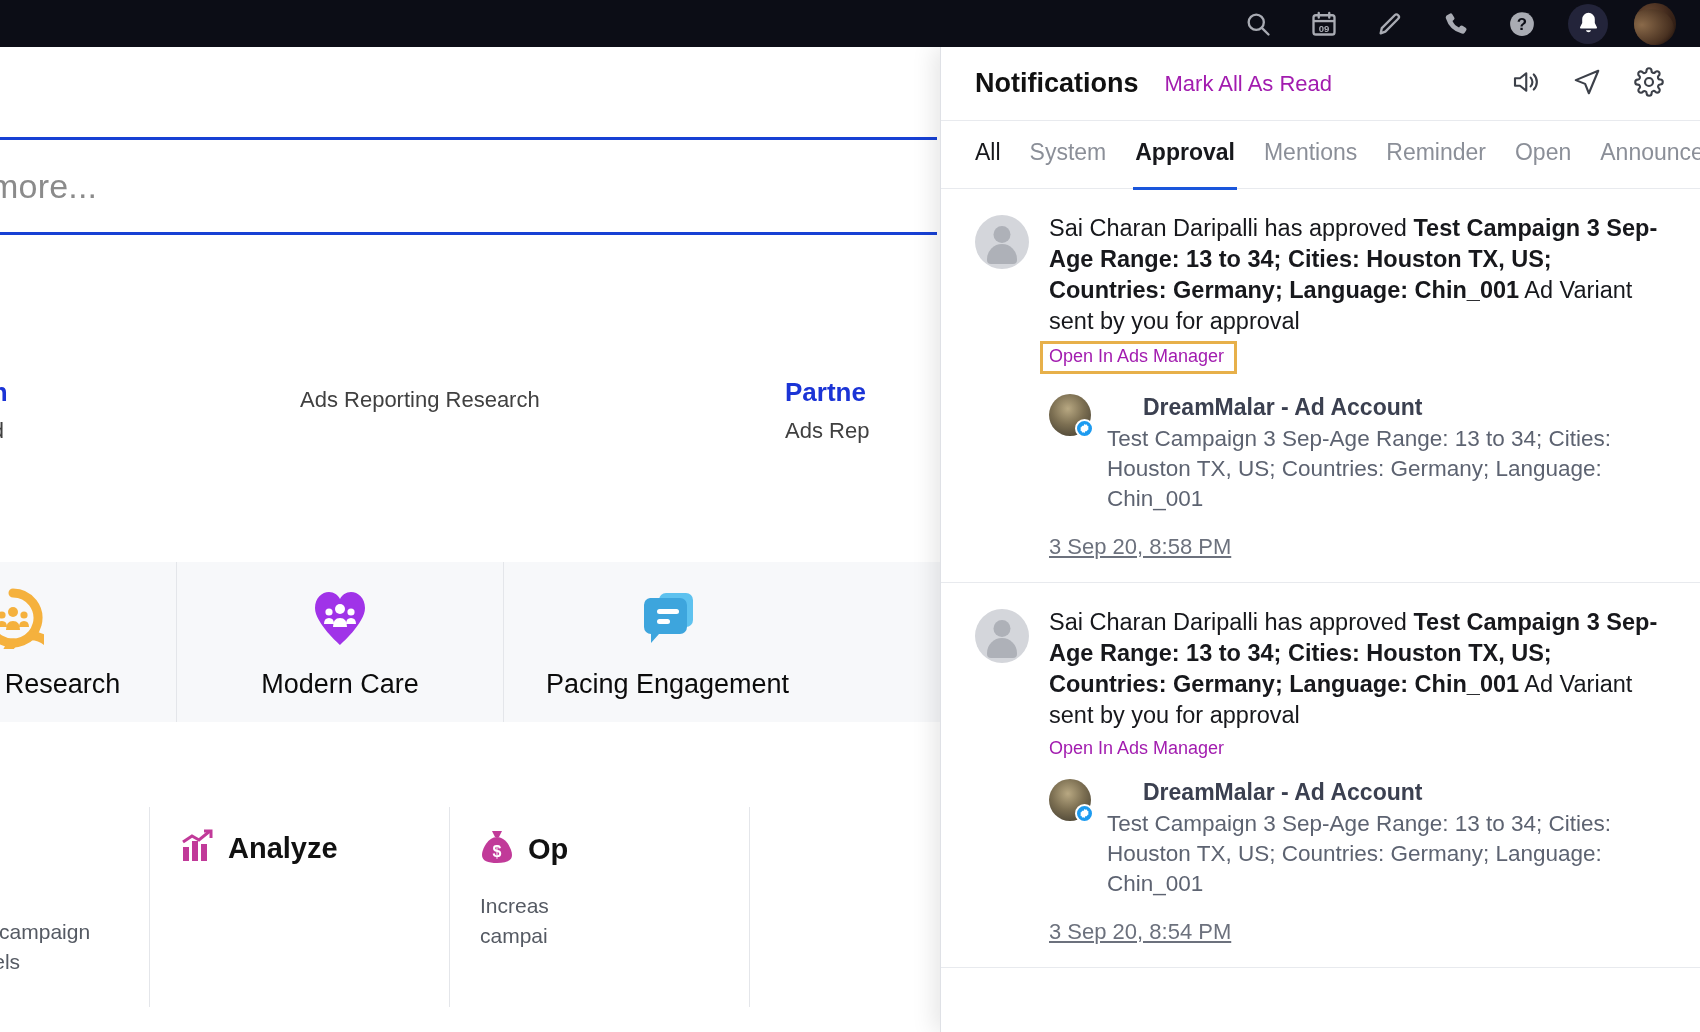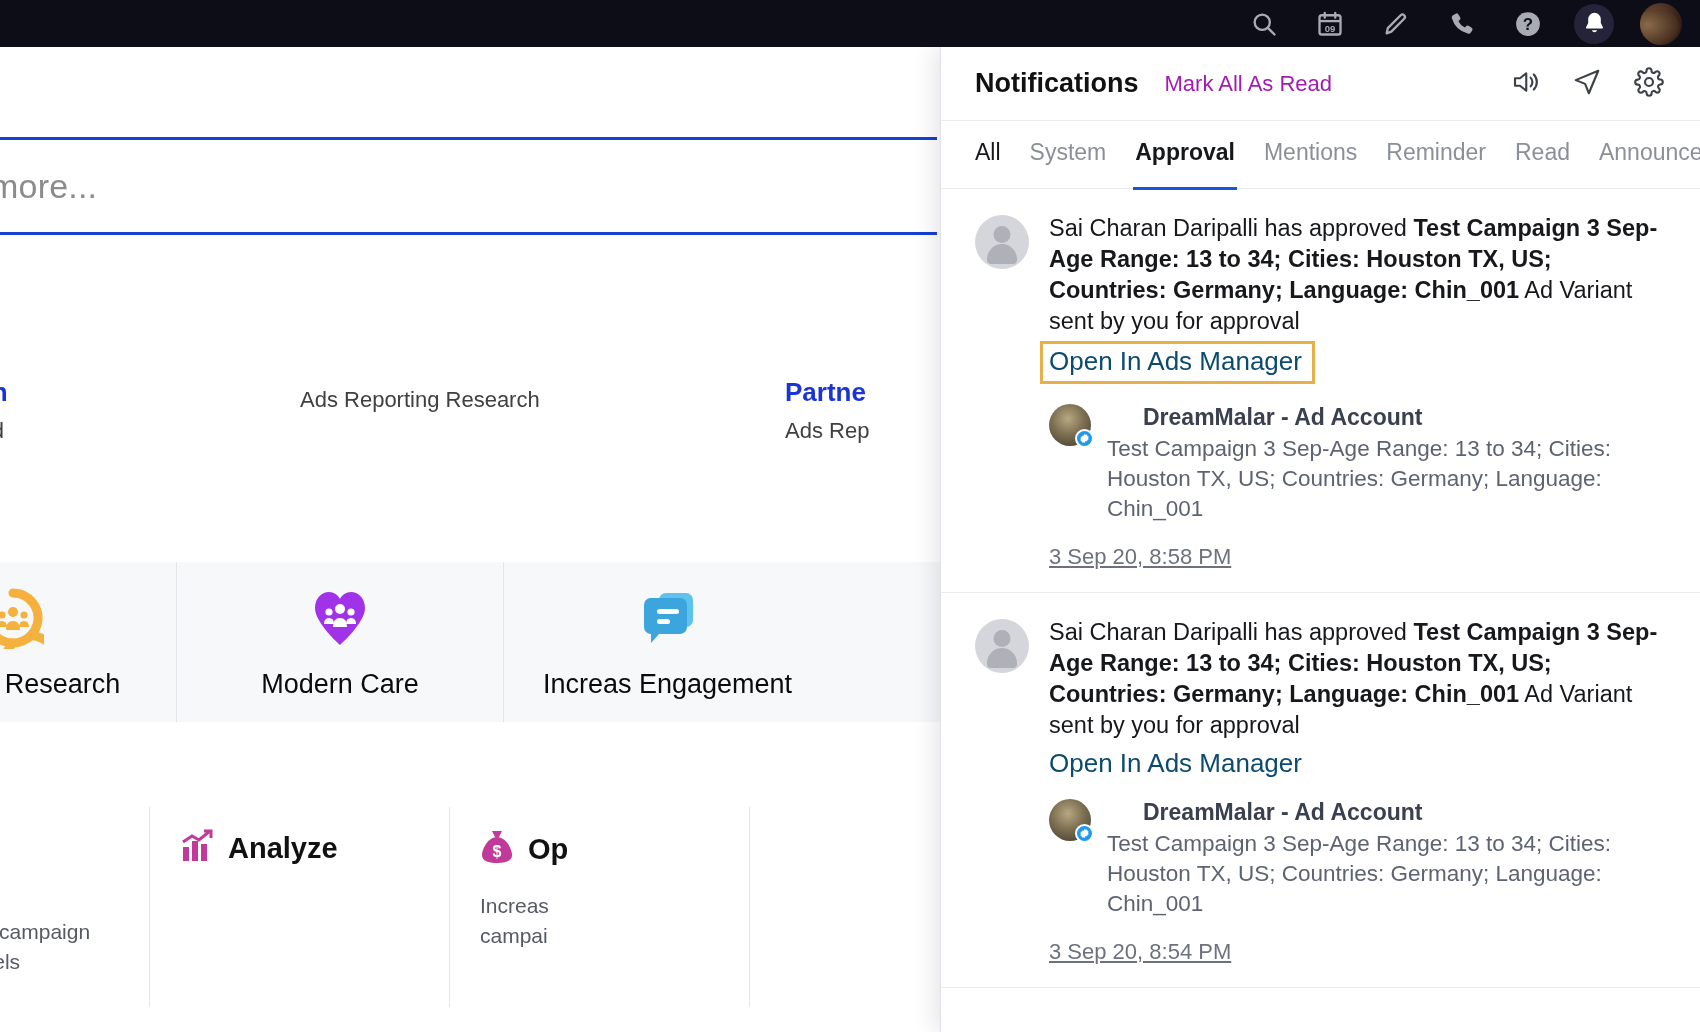--- a/index.html
+++ b/index.html
@@ -11,21 +11,21 @@
   }
   #root { position: relative; width: 1700px; height: 1032px; background:#fff; }
 
   
   .topbar {
     position: absolute; top: 0; left: 0; width: 1700px; height: 47px;
     background: #0c0d16;
     display: flex; align-items: center; justify-content: flex-end;
     z-index: 40;
   }
-  .topbar-icons { display:flex; align-items:center; gap: 26px; padding-right: 18px; }
+  .topbar-icons { display:flex; align-items:center; gap: 26px; padding-right: 24px; }
   .tb-icon {
     width: 40px; height: 40px;
     display:flex; align-items:center; justify-content:center;
     color: #a9abb3; position: relative;
   }
   .tb-icon svg { display:block; }
   .tb-icon.active {
     background: #23243a; border-radius: 50%;
     color: #ffffff;
   }
@@ -126,21 +126,21 @@
     width:17px; height:17px; border-radius:50%; background:#aeb1b8;
   }
   .n-avatar::after{
     content:""; position:absolute; left:50%; bottom:5px; transform:translateX(-50%);
     width:30px; height:20px; border-radius:15px 15px 4px 4px; background:#aeb1b8;
   }
   .n-body { flex:1; min-width:0; }
   .n-text { font-size:23.5px; line-height:1.32; color:#17181c; }
   .n-text b { font-weight:700; }
   .n-link {
-    display:inline-block; font-size:26px; color:#0c4a6e; margin-top:7px; cursor:pointer;
+    display:inline-block; font-size:18px; color:#a21caf; margin-top:7px; cursor:pointer;
   }
   .n-link.hl {
     border:3px solid #e7b04a; padding: 2px 10px 4px 6px; margin-left:-9px; margin-top:4px;
   }
 
   .sub-card { display:flex; gap:16px; margin-top:20px; padding-left:56px; }
   .sub-avatar {
     width:42px; height:42px; border-radius:50%; flex:none; position:relative;
     background: radial-gradient(circle at 45% 35%, #b8a882 0%, #7c6f52 45%, #3b362b 100%);
     overflow:visible;
@@ -211,21 +211,21 @@
       </div>
       <div class="ic-card">
         <div class="ic-glyph">
           <svg width="62" height="62" viewBox="0 0 62 62">
             <rect x="22" y="6" width="34" height="34" rx="7" fill="#5ec2ef"></rect>
             <path d="M13 11 h30 a7 7 0 0 1 7 7 v22 a7 7 0 0 1 -7 7 h-21 l-8 9 v-9 a7 7 0 0 1 -7 -7 v-22 a7 7 0 0 1 6 -7 z" fill="#3da5dd"></path>
             <rect x="20" y="22" width="22" height="5" rx="2.5" fill="#fff"></rect>
             <rect x="20" y="32" width="13" height="5" rx="2.5" fill="#fff"></rect>
           </svg>
         </div>
-        <div class="ic-label">Increas Engagement</div>
+        <div class="ic-label">Pacing Engagement</div>
       </div>
     </div>
 
     <div class="feature-row">
       <div class="feat" style="border-left:none;">
         <div class="feat-head"></div>
         <div class="feat-desc" style="margin-top:88px;white-space:pre-line;">mlining your campaign
 cross channels</div>
       </div>
       <div class="feat">
@@ -285,21 +285,21 @@
         </span>
       </span>
     </div>
 
     <div class="tabs">
       <span class="tab dark">All</span>
       <span class="tab">System</span>
       <span class="tab selected">Approval</span>
       <span class="tab">Mentions</span>
       <span class="tab">Reminder</span>
-      <span class="tab">Read</span>
+      <span class="tab">Open</span>
       <span class="tab">Announcement</span>
     </div>
 
     <div class="notif">
       <div class="n-avatar"></div>
       <div class="n-body">
         <div class="n-text">
           <span>Sai Charan Daripalli has approved </span><b>Test Campaign 3 Sep-Age Range: 13 to 34; Cities: Houston TX, US; Countries: Germany; Language: Chin_001</b><span> Ad Variant sent by you for approval</span>
         </div>
         <span class="n-link hl">Open In Ads Manager</span>

